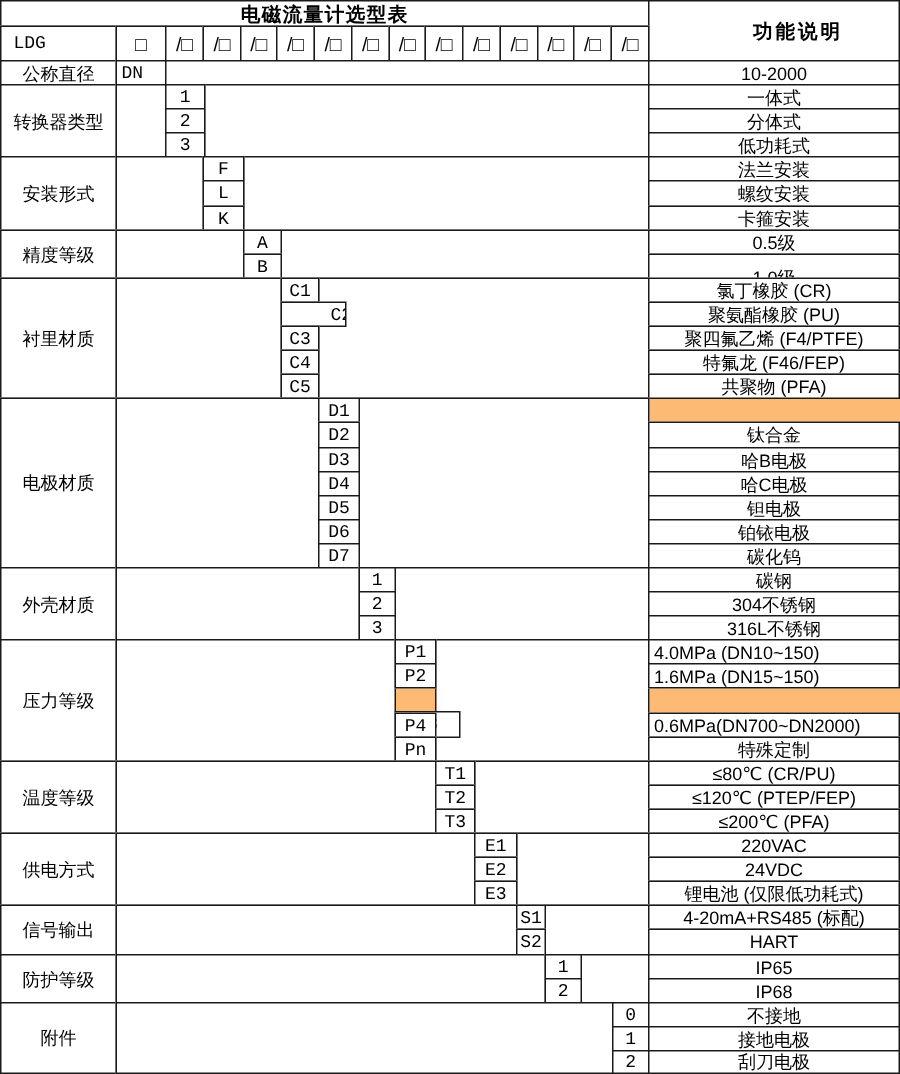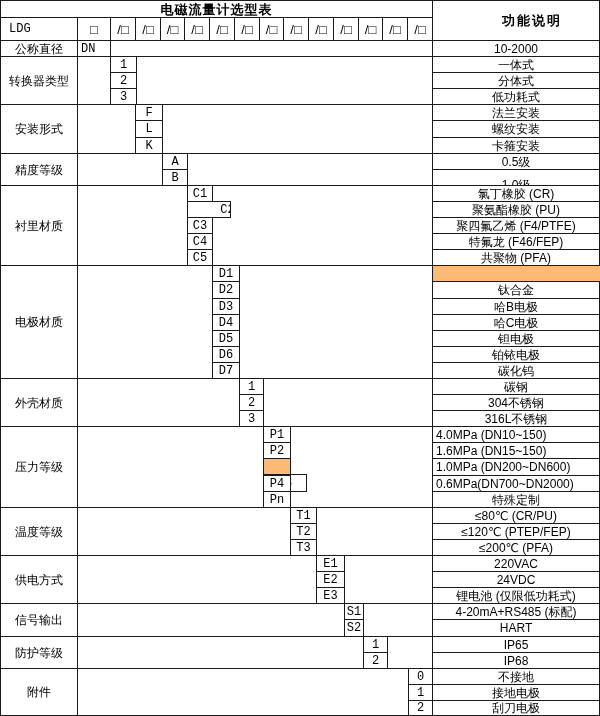--- a/index.html
+++ b/index.html
@@ -110,21 +110,20 @@
     <div class="cell code" style="left: 239px; top: 410px; width: 25px; height: 17px;">3</div>
     <div class="cell" style="left: 432px; top: 410px; width: 168px; height: 17px;">316L不锈钢</div>
     <div class="cell" style="left: 0px; top: 426px; width: 78px; height: 82px;">压力等级</div>
     <div class="cell" style="left: 77px; top: 426px; width: 187px; height: 82px;"></div>
     <div class="cell" style="left: 290px; top: 426px; width: 143px; height: 82px;"></div>
     <div class="cell code" style="left: 263px; top: 426px; width: 28px; height: 17px;">P1</div>
     <div class="cell alignleft" style="left: 432px; top: 426px; width: 168px; height: 17px;">4.0MPa (DN10~150)</div>
     <div class="cell code" style="left: 263px; top: 442px; width: 28px; height: 17px;">P2</div>
     <div class="cell alignleft" style="left: 432px; top: 442px; width: 168px; height: 17px;">1.6MPa (DN15~150)</div>
     <div class="cell code" style="left: 263px; top: 474px; width: 44px; height: 18px;">P3</div>
-    <div class="cell alignleft" style="left: 432px; top: 458px; width: 168px; height: 18px;">1.0MPa (DN200~DN600)</div>
     <div class="cell code" style="left: 263px; top: 475px; width: 28px; height: 17px;">P4</div>
     <div class="cell alignleft" style="left: 432px; top: 475px; width: 168px; height: 17px;">0.6MPa(DN700~DN2000)</div>
     <div class="cell code" style="left: 263px; top: 491px; width: 28px; height: 17px;">Pn</div>
     <div class="cell" style="left: 432px; top: 491px; width: 168px; height: 17px;">特殊定制</div>
     <div class="cell" style="left: 0px; top: 507px; width: 78px; height: 49px;">温度等级</div>
     <div class="cell" style="left: 77px; top: 507px; width: 214px; height: 49px;"></div>
     <div class="cell" style="left: 316px; top: 507px; width: 117px; height: 49px;"></div>
     <div class="cell code" style="left: 290px; top: 507px; width: 27px; height: 17px;">T1</div>
     <div class="cell" style="left: 432px; top: 507px; width: 168px; height: 17px;">≤80℃ (CR/PU)</div>
     <div class="cell code" style="left: 290px; top: 523px; width: 27px; height: 17px;">T2</div>

